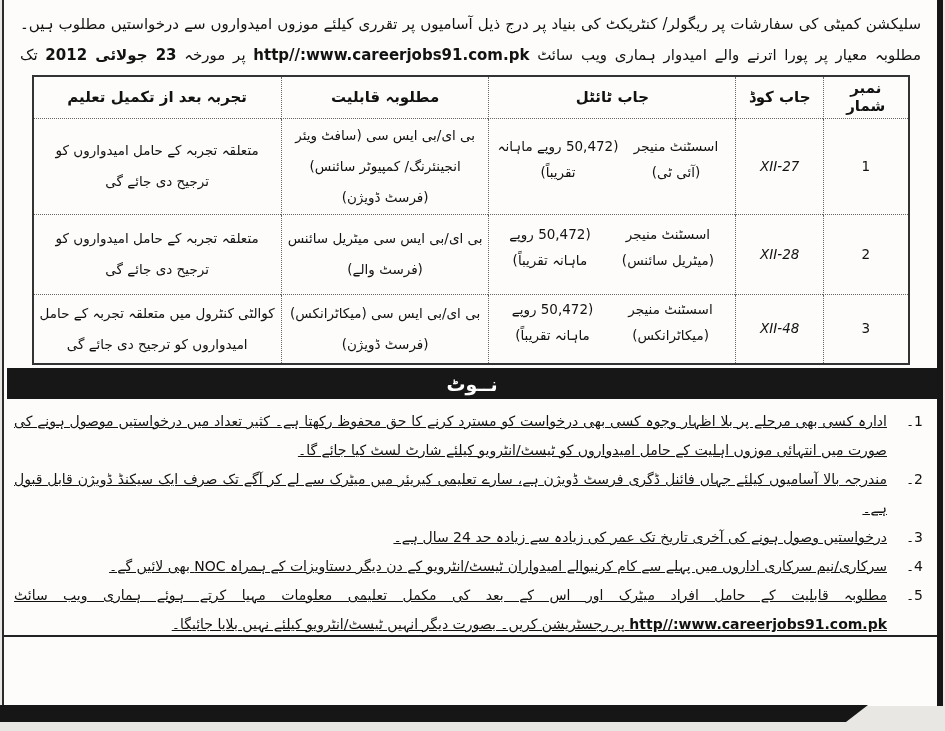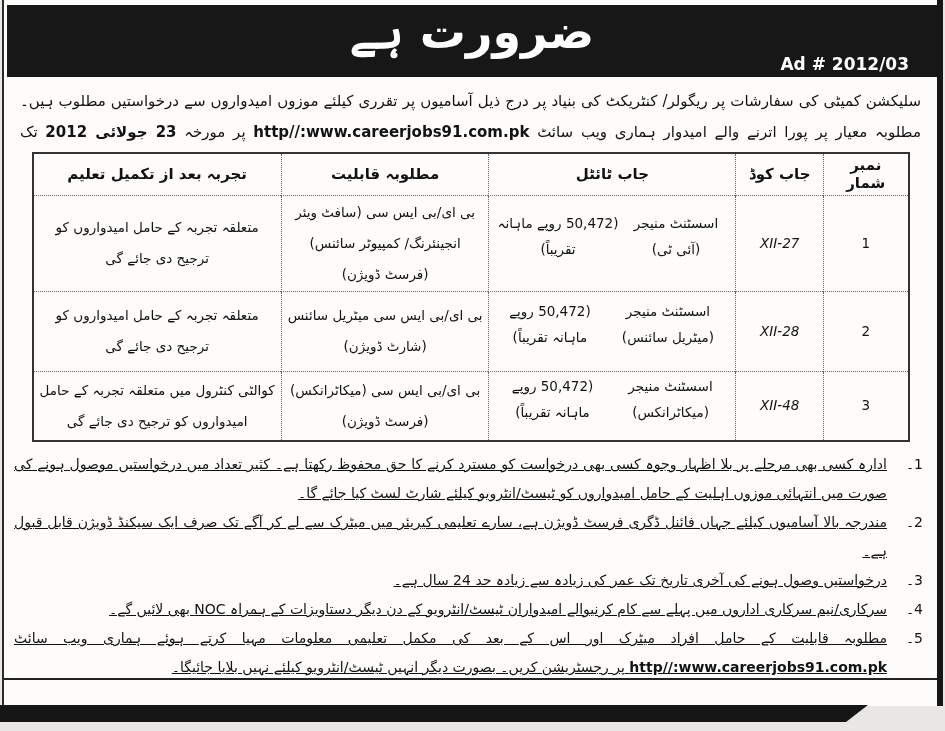--- a/index.html
+++ b/index.html
@@ -122,24 +122,20 @@
     width: 868px; height: 17px;
     background: #161616;
     clip-path: polygon(0 0, 100% 0, calc(100% - 22px) 100%, 0 100%);
   }
 </style>
 </head>
 <body>
 
 <div class="sheet">
 
-  <div class="banner">
-    <div class="banner-title">ضرورت ہے</div>
-    <div class="ad-number">Ad # 2012/03</div>
-  </div>
 
   <div class="intro">
     <span>سلیکشن کمیٹی کی سفارشات پر ریگولر/ کنٹریکٹ کی بنیاد پر درج ذیل آسامیوں پر تقرری کیلئے موزوں امیدواروں سے درخواستیں مطلوب ہیں۔ مطلوبہ معیار پر پورا اترنے والے امیدوار ہماری ویب سائٹ</span>
     <span class="latin">http//:www.careerjobs91.com.pk</span>
     <span>پر مورخہ</span>
     <span class="bold">23 جولائی 2012</span>
     <span>تک درخواست دیں۔</span>
   </div>
 
   <table class="jobs">
@@ -167,38 +163,41 @@
       </tr>
       <tr class="r2">
         <td class="c-serial">2</td>
         <td class="c-code" dir="ltr">XII-28</td>
         <td>
           <div class="title-cell">
             <div>اسسٹنٹ منیجر (میٹریل سائنس)</div>
             <div>(50,472 روپے ماہانہ تقریباً)</div>
           </div>
         </td>
-        <td>بی ای/بی ایس سی میٹریل سائنس (شارٹ ڈویژن)</td>
+        <td>بی ای/بی ایس سی میٹریل سائنس (فرسٹ والے)</td>
         <td>متعلقہ تجربہ کے حامل امیدواروں کو ترجیح دی جائے گی</td>
       </tr>
       <tr class="r3">
         <td class="c-serial">3</td>
         <td class="c-code" dir="ltr">XII-48</td>
         <td>
           <div class="title-cell">
             <div>اسسٹنٹ منیجر (میکاٹرانکس)</div>
             <div>(50,472 روپے ماہانہ تقریباً)</div>
           </div>
         </td>
         <td>بی ای/بی ایس سی (میکاٹرانکس) (فرسٹ ڈویژن)</td>
         <td>کوالٹی کنٹرول میں متعلقہ تجربہ کے حامل امیدواروں کو ترجیح دی جائے گی</td>
       </tr>
     </tbody>
   </table>
 
+  <div class="note-bar">
+    <span>نــوٹ</span>
+  </div>
 
   <div class="notes">
     <div class="note-item">
       <span class="note-num">1۔</span>
       <div class="note-text">ادارہ کسی بھی مرحلے پر بلا اظہار وجوہ کسی بھی درخواست کو مسترد کرنے کا حق محفوظ رکھتا ہے۔ کثیر تعداد میں درخواستیں موصول ہونے کی صورت میں انتہائی موزوں اہلیت کے حامل امیدواروں کو ٹیسٹ/انٹرویو کیلئے شارٹ لسٹ کیا جائے گا۔</div>
     </div>
     <div class="note-item">
       <span class="note-num">2۔</span>
       <div class="note-text">مندرجہ بالا آسامیوں کیلئے جہاں فائنل ڈگری فرسٹ ڈویژن ہے، سارے تعلیمی کیریئر میں میٹرک سے لے کر آگے تک صرف ایک سیکنڈ ڈویژن قابل قبول ہے۔</div>
     </div>

